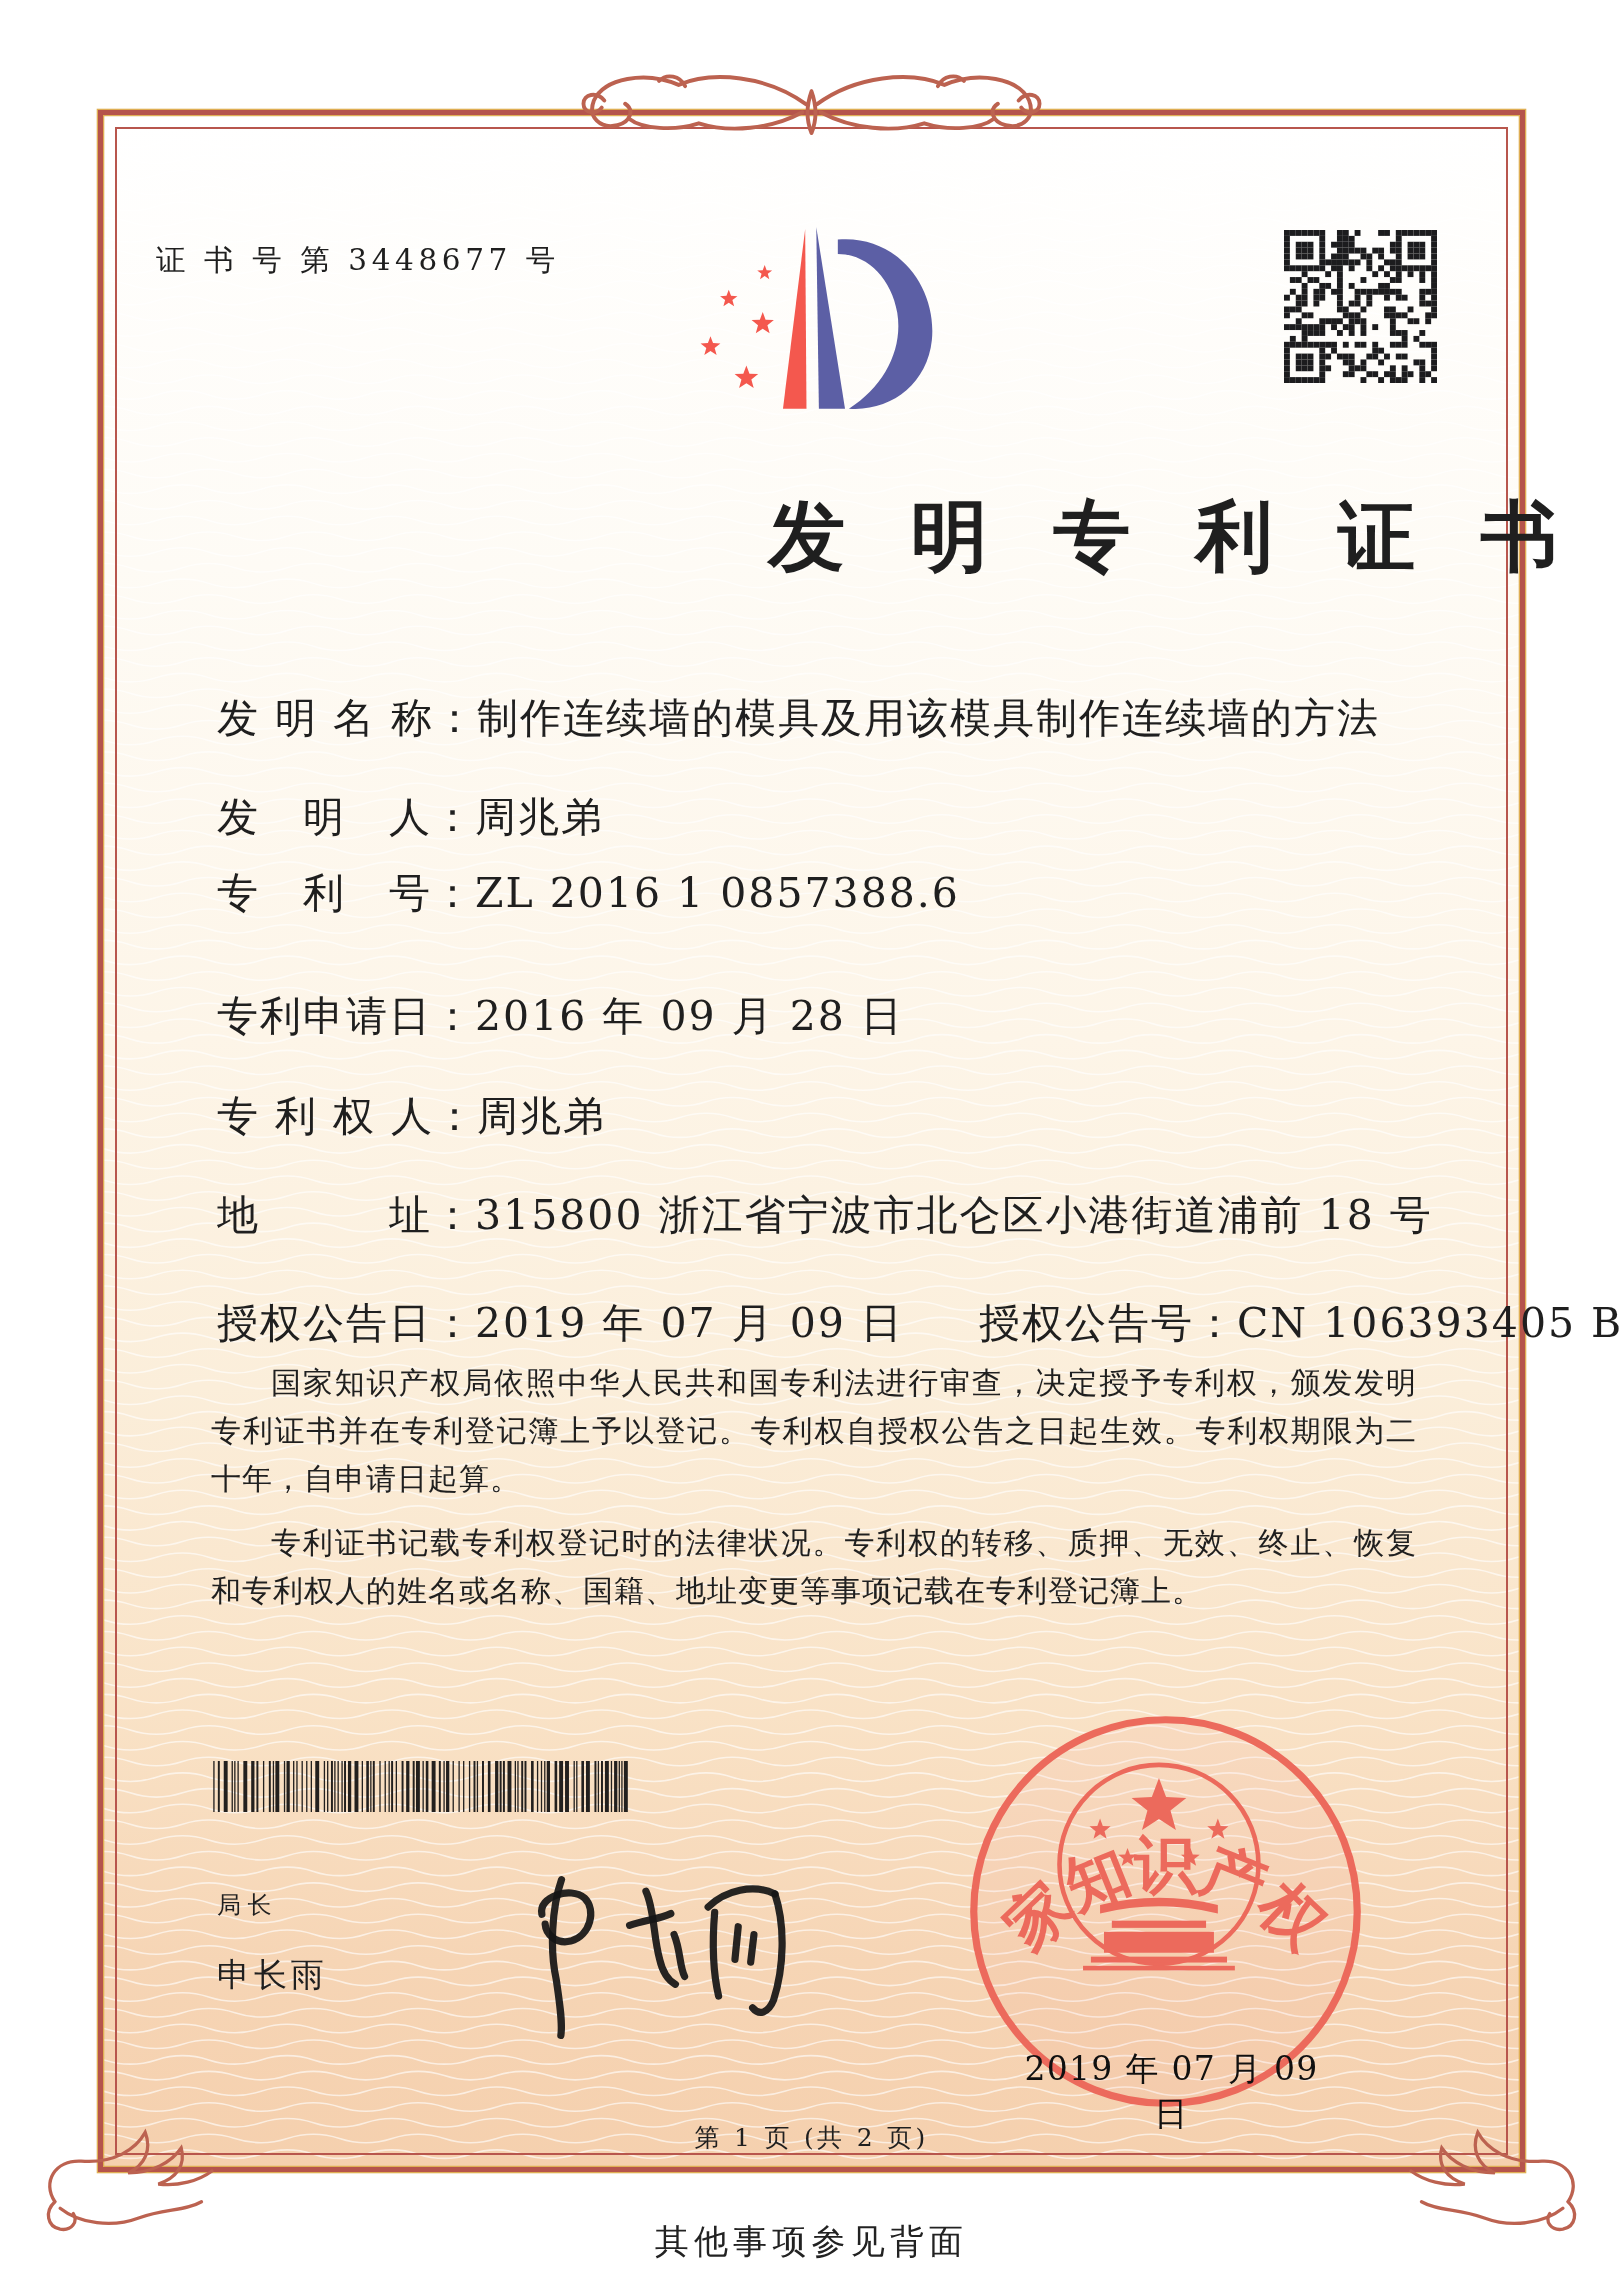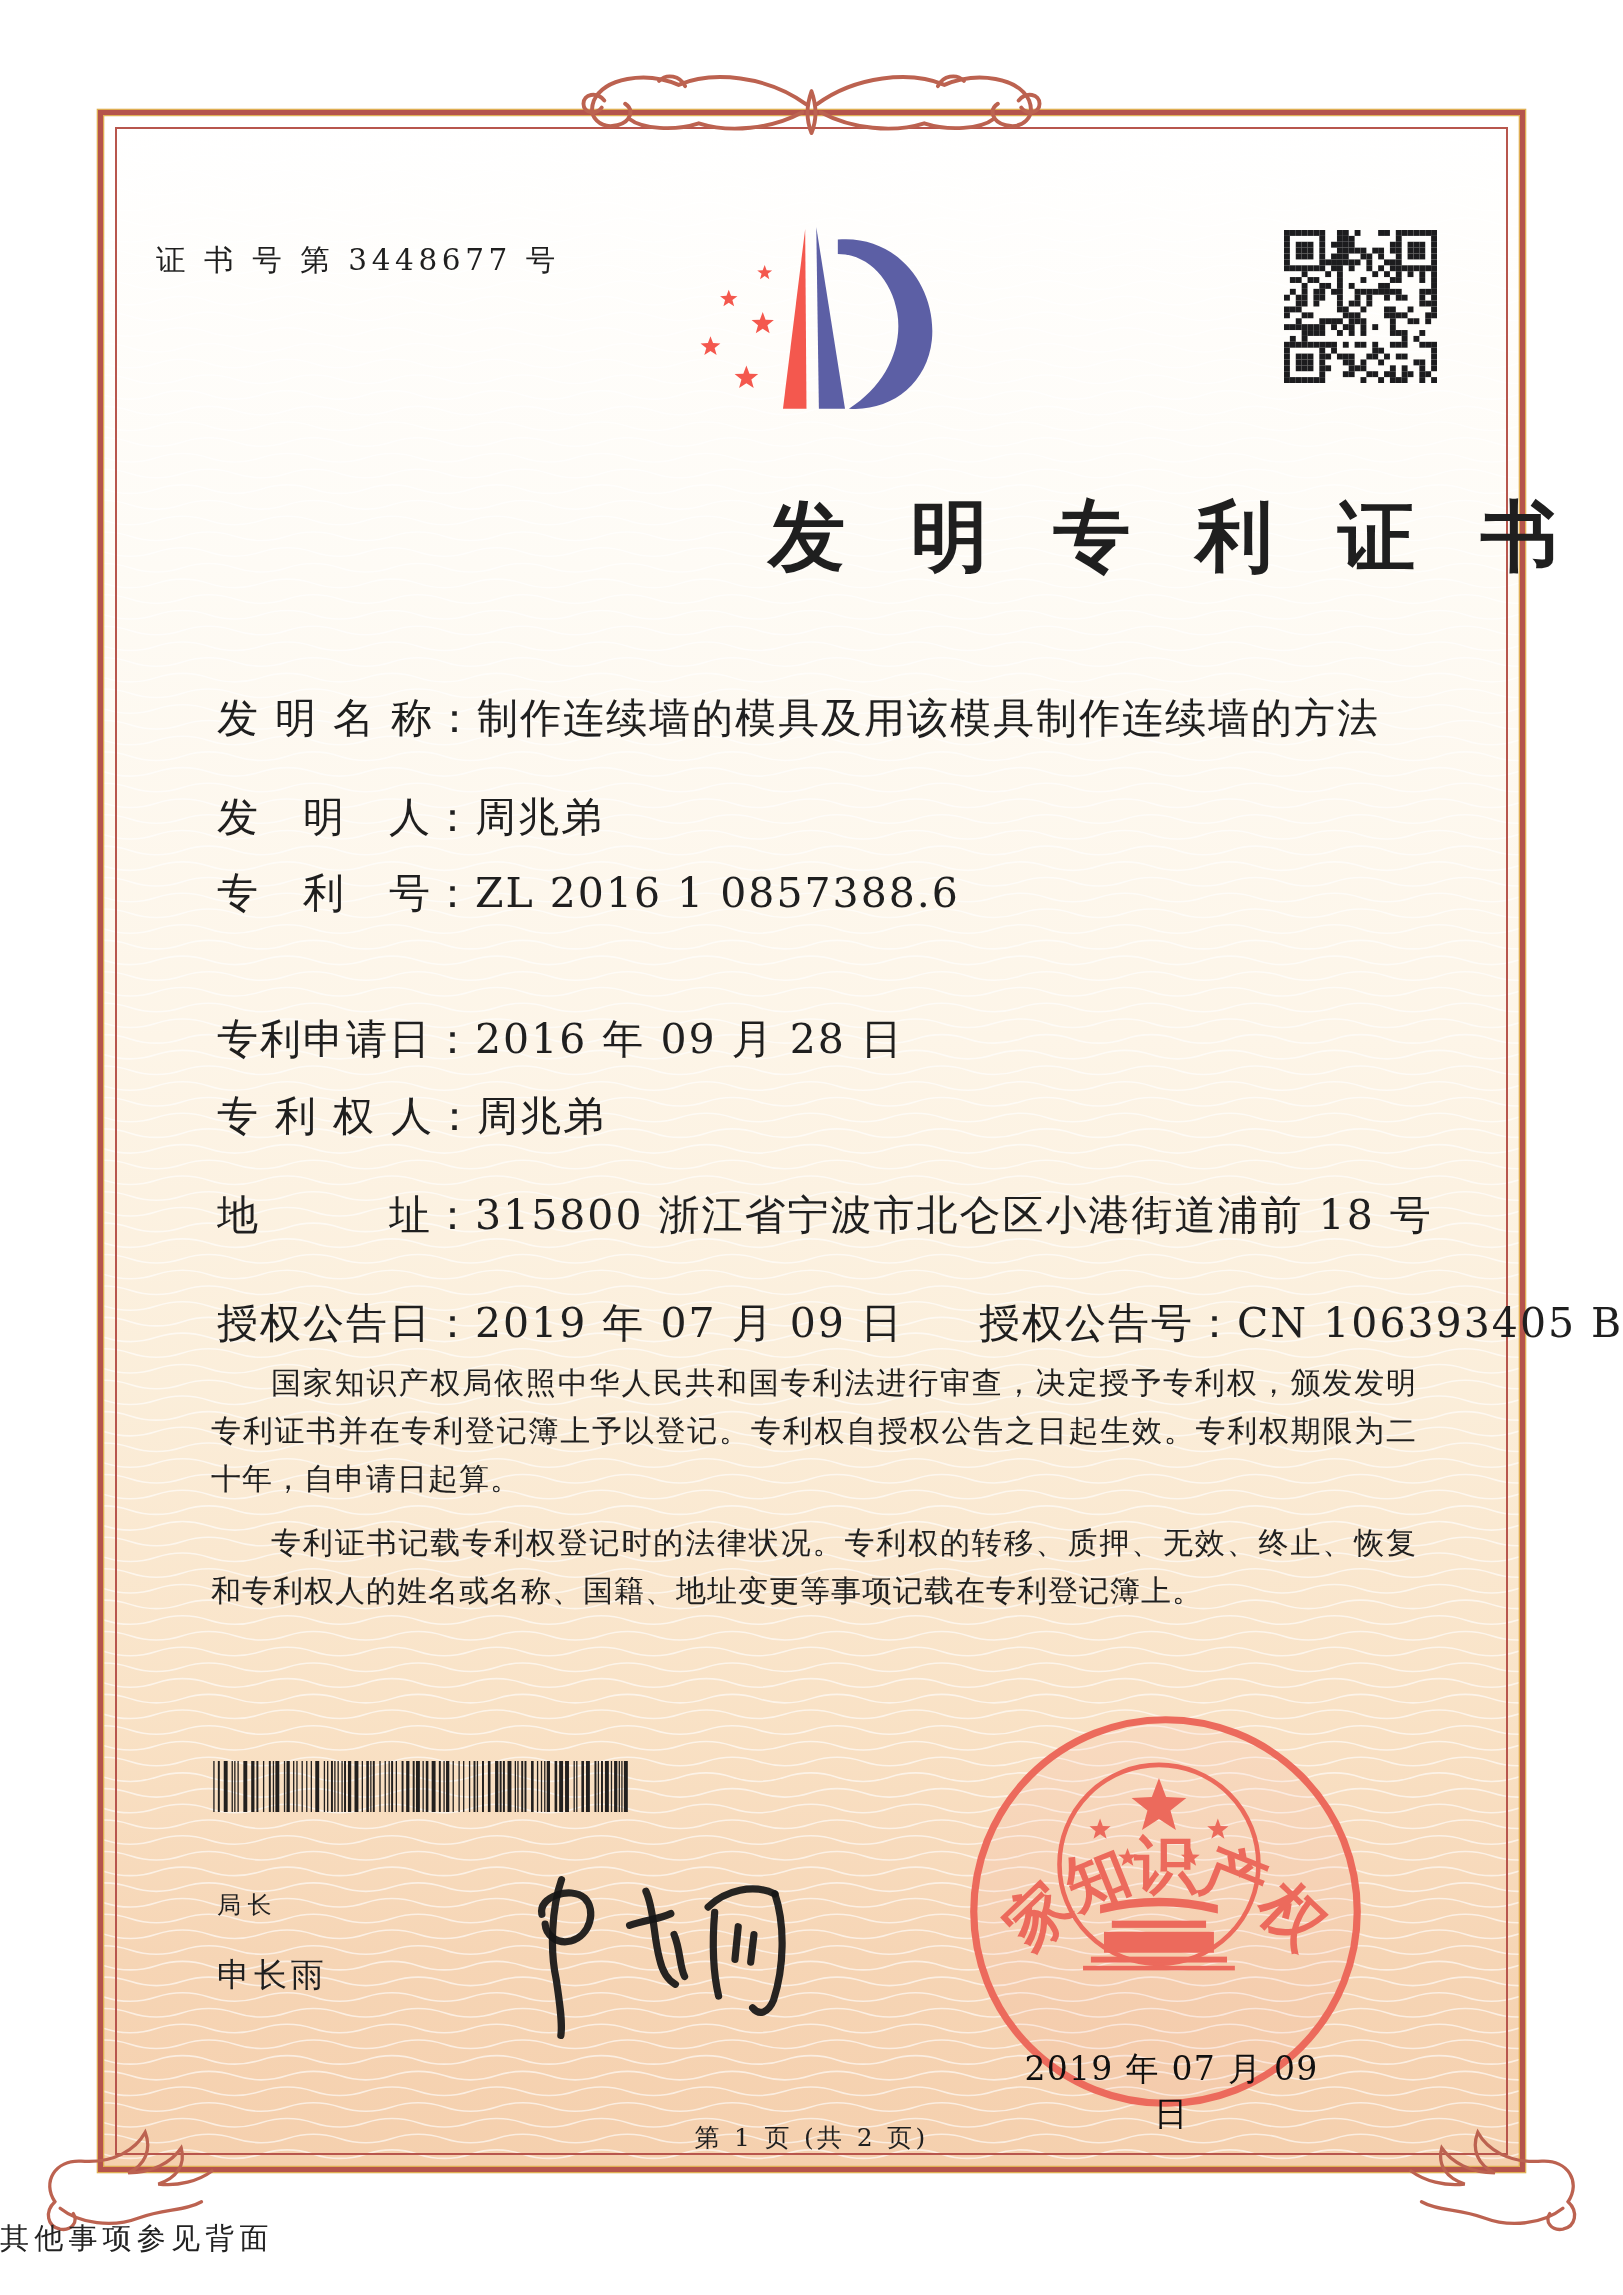--- a/index.html
+++ b/index.html
@@ -34,21 +34,21 @@
   
   #barcode{position:absolute;left:213px;top:1761px;}
   .director-title{position:absolute;left:217px;top:1889px;font-size:24px;letter-spacing:6.5px;}
   .director-name{position:absolute;left:217px;top:1953px;font-size:33px;letter-spacing:3.9px;}
   #signature{position:absolute;left:458px;top:1839px;}
   #signature path{stroke:#161616;fill:none;stroke-width:11px;stroke-linecap:round;stroke-linejoin:round;opacity:.93;}
   #seal{position:absolute;left:943px;top:1689px;}
   .seal-date{position:absolute;left:1008px;top:2047px;width:327px;text-align:center;
              font-size:33px;color:#101010;letter-spacing:1.3px;}
   .page-info{position:absolute;left:0;top:2121px;width:100%;text-align:center;font-size:25px;letter-spacing:3.3px;}
-  .back-note{position:absolute;left:0;top:2219px;width:100%;text-align:left;font-size:29px;letter-spacing:5.2px;color:#222;}
+  .back-note{position:absolute;left:0;top:2219px;width:100%;text-align:center;font-size:34px;letter-spacing:5.2px;color:#222;}
 </style>
 </head>
 <body>
 
 <div class="page">
 
   <div class="inner-bg"></div>
   <svg id="waves" viewBox="0 0 2162 3132">
       <path d="M-40 18 q40 -13 80 0 t80 0 t80 0 t80 0 t80 0 t80 0 t80 0 t80 0 t80 0 t80 0 t80 0 t80 0 t80 0 t80 0 t80 0 t80 0 t80 0 t80 0 t80 0 t80 0 t80 0 t80 0 t80 0 t80 0 t80 0 t80 0 t80 0 t80 0 t80 0 t80 0 t80 0"></path>
       <path d="M-80 42 q40 -13 80 0 t80 0 t80 0 t80 0 t80 0 t80 0 t80 0 t80 0 t80 0 t80 0 t80 0 t80 0 t80 0 t80 0 t80 0 t80 0 t80 0 t80 0 t80 0 t80 0 t80 0 t80 0 t80 0 t80 0 t80 0 t80 0 t80 0 t80 0 t80 0 t80 0 t80 0"></path>
@@ -564,21 +564,21 @@
 
   <div class="field-row" style="top:691px">
     <span>发 明 名 称：</span><span>制作连续墙的模具及用该模具制作连续墙的方法</span>
   </div>
   <div class="field-row" style="top:790px">
     <span>发　明　人：</span><span>周兆弟</span>
   </div>
   <div class="field-row" style="top:866px">
     <span>专　利　号：</span><span>ZL 2016 1 0857388.6</span>
   </div>
-  <div class="field-row" style="top:1012px">
+  <div class="field-row" style="top:989px">
     <span>专利申请日：</span><span>2016 年 09 月 28 日</span>
   </div>
   <div class="field-row" style="top:1089px">
     <span>专 利 权 人：</span><span>周兆弟</span>
   </div>
   <div class="field-row" style="top:1188px">
     <span>地　　　址：</span><span>315800 浙江省宁波市北仑区小港街道浦前 18 号</span>
   </div>
   <div class="field-row" style="top:1287px;width:1303px;margin-top:9px;">
     <span>授权公告日：</span><span>2019 年 07 月 09 日</span>

